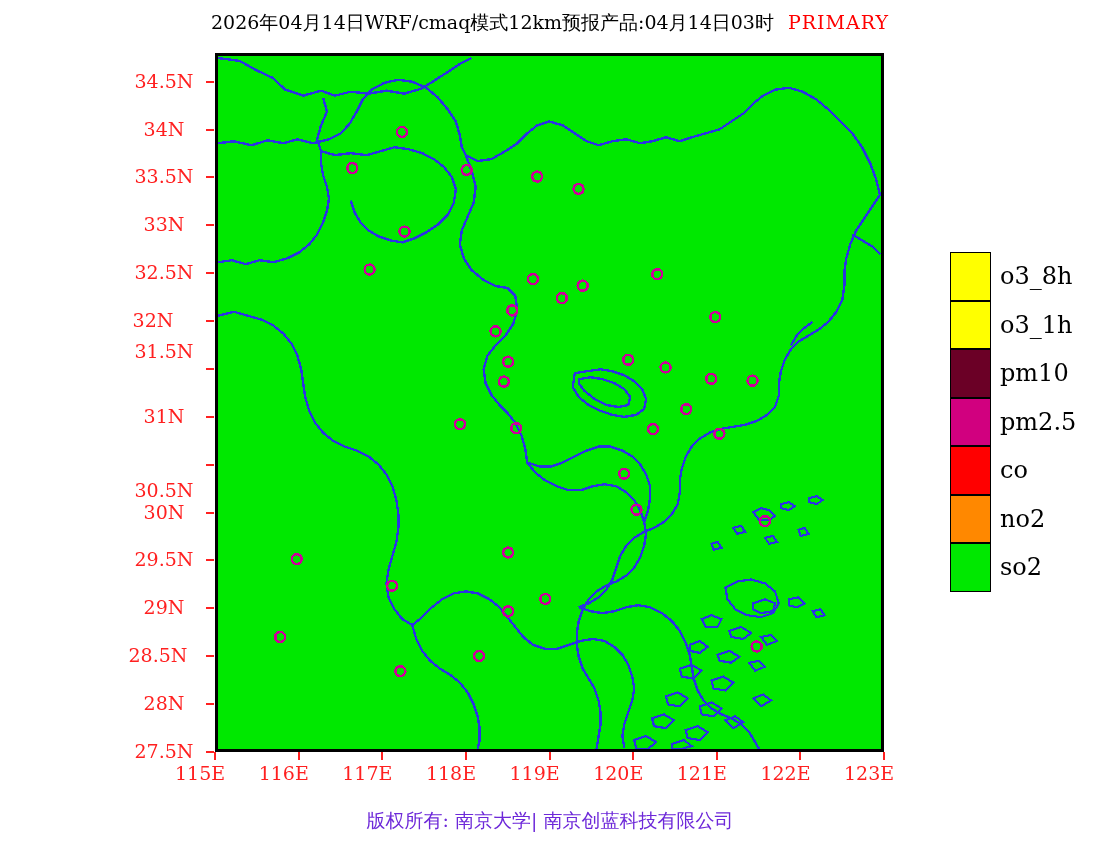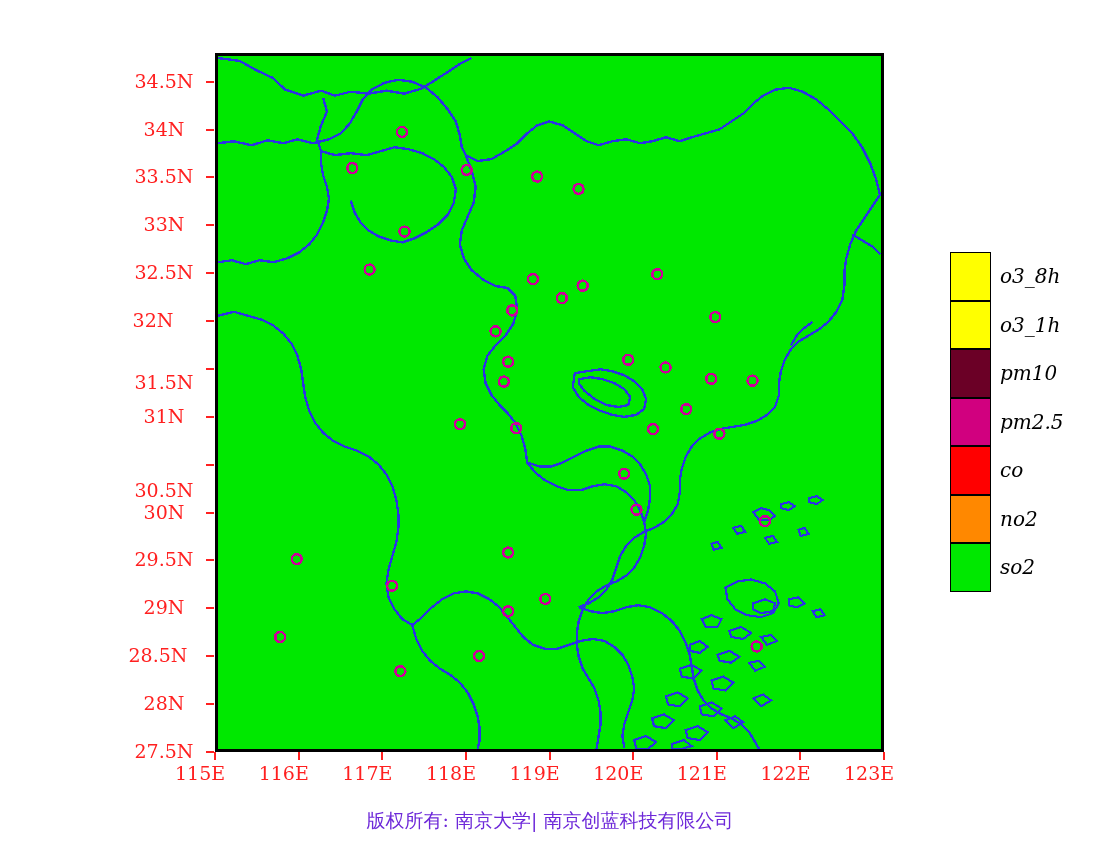--- a/index.html
+++ b/index.html
@@ -75,42 +75,44 @@
   }
   .leg-sw{
     position:absolute;left:0;top:0;
     width:41px;height:48.5px;
     border:1px solid #000000;
     box-sizing:border-box;
   }
   .leg-txt{
     position:absolute;left:50px;top:50%;
     transform:translateY(-50%);
-    font-size:20px;
+    font-size:24px;
     color:#000000;
     font-family:"DejaVu Serif", serif;
     white-space:nowrap;
-    font-style:italic;
   }
 
   
   #footer{
     position:absolute;left:0;top:808px;width:1100px;
     text-align:center;
     font-size:19px;
     color:#6d28d9;
     font-family:"DejaVu Serif", serif;
     white-space:nowrap;
   }
 </style>
 </head>
 <body>
 
 <div id="root">
 
+  <div class="title-bar">
+    <span class="title-main">2026年04月14日WRF/cmaq模式12km预报产品:04月14日03时</span><span class="title-tag">PRIMARY</span>
+  </div>
 
   <div id="plot">
     <svg id="mapsvg" viewBox="0 0 669 699" preserveAspectRatio="none" shape-rendering="crispEdges">
 
       <g fill="none" stroke="#2a35e0" stroke-width="2.4" stroke-linejoin="miter" stroke-linecap="butt">
 
         <path d="M0,2 L22,5 L38,14 L55,22 L68,34 L86,40 L104,35 L118,40 L134,36 L152,38 L170,35 L188,38 L205,33
                  L218,25 L232,16 L244,8 L256,2"></path>
         <path d="M0,88 L16,86 L34,90 L50,85 L66,88 L80,84 L96,88 L112,84 L124,78 L133,68 L140,56 L146,44
                  L155,34 L168,27 L182,24 L196,26 L210,32 L222,42 L232,54 L240,66 L244,80 L246,92 L250,100"></path>
@@ -259,21 +261,21 @@
       <div class="ylab" style="left: 125px; width: 78px; top: 596.37px;">29N</div>
       <div class="ytick" style="left: 206px; top: 559.493px;"></div>
       <div class="ylab" style="left: 125px; width: 78px; top: 548.493px;">29.5N</div>
       <div class="ytick" style="left: 206px; top: 511.616px;"></div>
       <div class="ylab" style="left: 125px; width: 78px; top: 500.616px;">30N</div>
       <div class="ytick" style="left: 206px; top: 463.74px;"></div>
       <div class="ylab" style="left: 125px; width: 78px; top: 479px;">30.5N</div>
       <div class="ytick" style="left: 206px; top: 415.863px;"></div>
       <div class="ylab" style="left: 125px; width: 78px; top: 404.863px;">31N</div>
       <div class="ytick" style="left: 206px; top: 367.986px;"></div>
-      <div class="ylab" style="left: 125px; width: 78px; top: 371px;">31.5N</div>
+      <div class="ylab" style="left: 125px; width: 78px; top: 340px;">31.5N</div>
       <div class="ytick" style="left: 206px; top: 320.11px;"></div>
       <div class="ylab" style="left: 114px; width: 78px; top: 309.11px;">32N</div>
       <div class="ytick" style="left: 206px; top: 272.233px;"></div>
       <div class="ylab" style="left: 125px; width: 78px; top: 261.233px;">32.5N</div>
       <div class="ytick" style="left: 206px; top: 224.356px;"></div>
       <div class="ylab" style="left: 125px; width: 78px; top: 213.356px;">33N</div>
       <div class="ytick" style="left: 206px; top: 176.479px;"></div>
       <div class="ylab" style="left: 125px; width: 78px; top: 165.479px;">33.5N</div>
       <div class="ytick" style="left: 206px; top: 128.603px;"></div>
       <div class="ylab" style="left: 125px; width: 78px; top: 117.603px;">34N</div>

